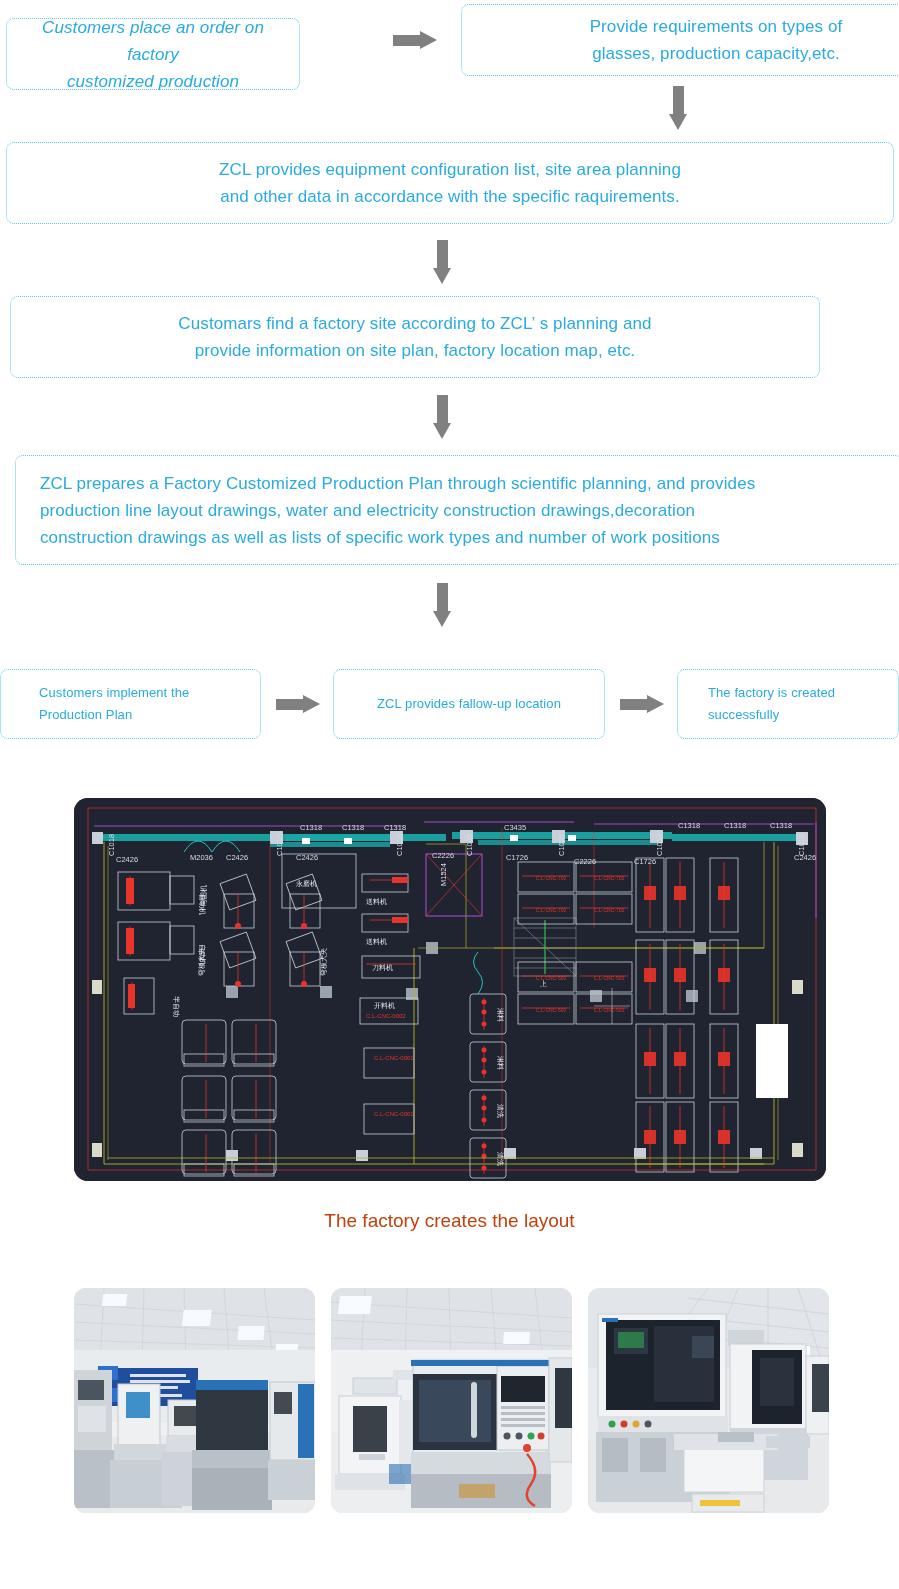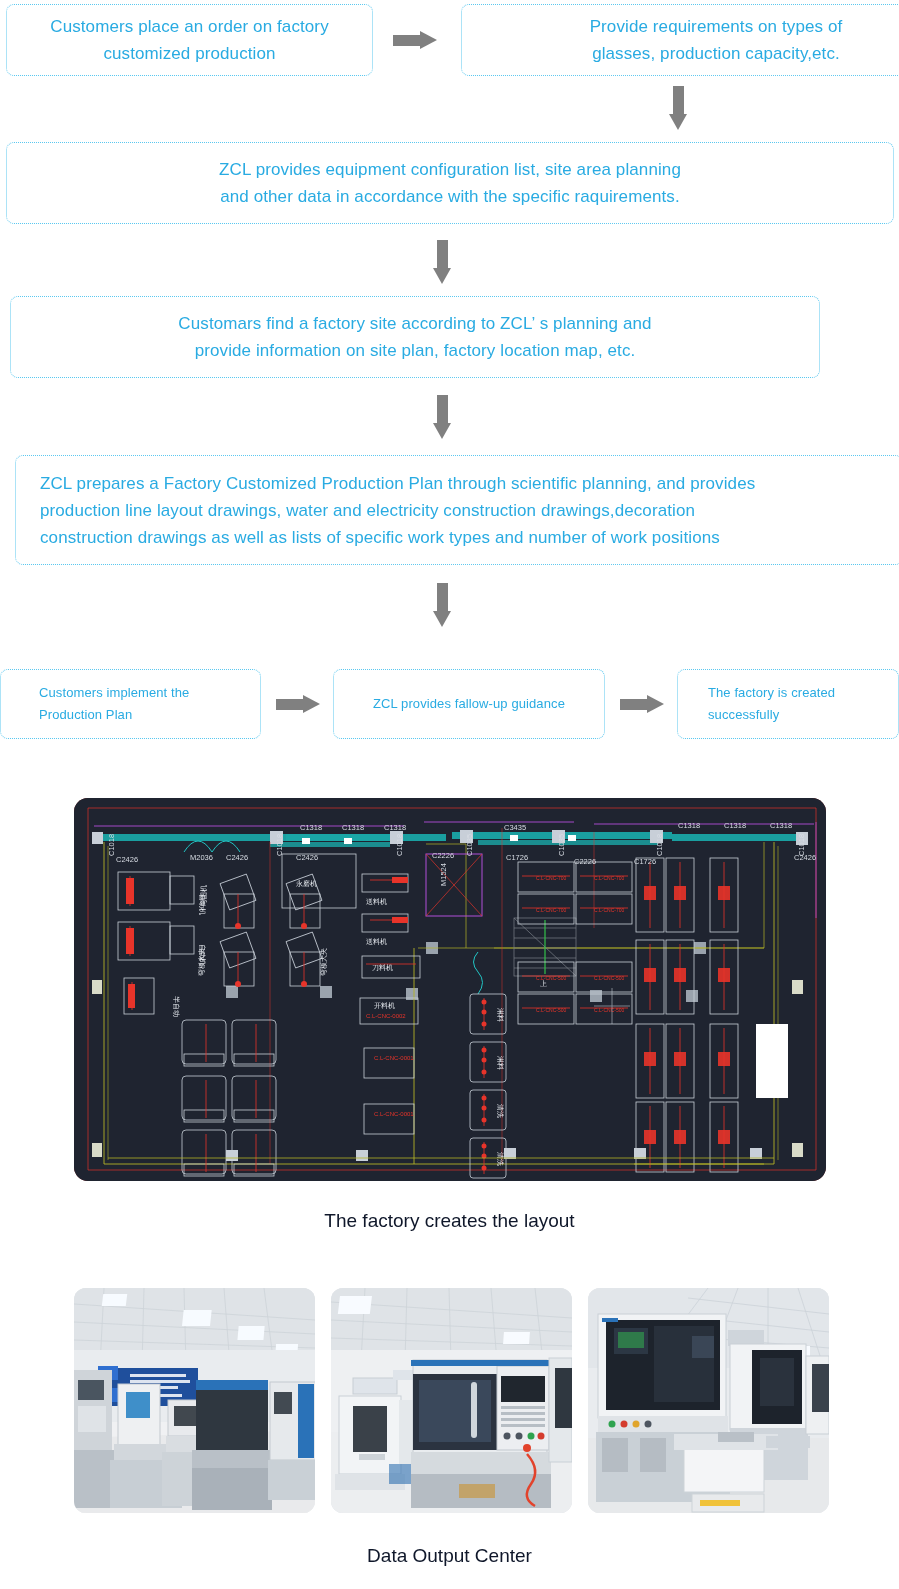--- a/index.html
+++ b/index.html
@@ -71,41 +71,41 @@
     background:#7f1d1d;
     border-radius:14px;
     overflow:hidden;
   }
   .cad svg{display:block;}
 
   .caption{
     position:absolute;
     width:899px;
     text-align:center;
-    color:#0f172a;
+    color:#c2410c;
     font-size:19px;
     font-family:"Liberation Sans", sans-serif;
   }
 
   
   .photo{
     position:absolute;
     width:241px;height:225px;
     border-radius:12px;
     overflow:hidden;
     background:#d9dde2;
   }
   .photo svg{display:block;width:241px;height:225px;}
 </style>
 </head>
 <body>
 
 <div class="page">
 
-  <div class="fbox center" style="left:6px;top:4px;width:367px;height:72px;">
+  <div class="fbox center" style="left:6px;top:18px;width:294px;height:72px;font-style:italic;">
     <span class="txt">Customers place an order on factory
 customized production</span>
   </div>
 
   <div class="arrow-r" style="left:393px;top:31px;">
     <span class="shaft"></span>
     <span class="head"></span>
   </div>
 
   <div class="fbox center" style="left:461px;top:4px;width:510px;height:72px;">
@@ -153,21 +153,21 @@
     <span class="txt" style="padding:0 0 0 38px;">Customers implement the
 Production Plan</span>
   </div>
 
   <div class="arrow-r" style="left:276px;top:695px;">
     <span class="shaft"></span>
     <span class="head"></span>
   </div>
 
   <div class="fbox center small" style="left:333px;top:669px;width:272px;height:70px;">
-    <span class="txt">ZCL provides fallow-up guidance</span>
+    <span class="txt">ZCL provides fallow-up location</span>
   </div>
 
   <div class="arrow-r" style="left:620px;top:695px;">
     <span class="shaft"></span>
     <span class="head"></span>
   </div>
 
   <div class="fbox left small" style="left:677px;top:669px;width:222px;height:70px;">
     <span class="txt" style="padding:0 0 0 30px;">The factory is created
 successfully</span>
@@ -683,15 +683,14 @@
 
       <rect x="96" y="160" width="80" height="44" fill="#f4f5f7" stroke="#cdd3d8"></rect>
       <rect x="104" y="206" width="72" height="18" fill="#e8eaec" stroke="#cdd3d8"></rect>
       <rect x="112" y="212" width="40" height="6" fill="#f0c23a"></rect>
       <rect x="86" y="146" width="104" height="16" fill="#dfe3e7"></rect>
       <rect x="130" y="144" width="36" height="10" fill="#b9c0c7"></rect>
       <rect x="178" y="148" width="44" height="12" fill="#cfd5db"></rect>
     </svg>
   </div>
 
-  <div class="caption" style="left:0;top:1545px;">Data Output Center</div>
 
 </div>
 
 </body></html>

